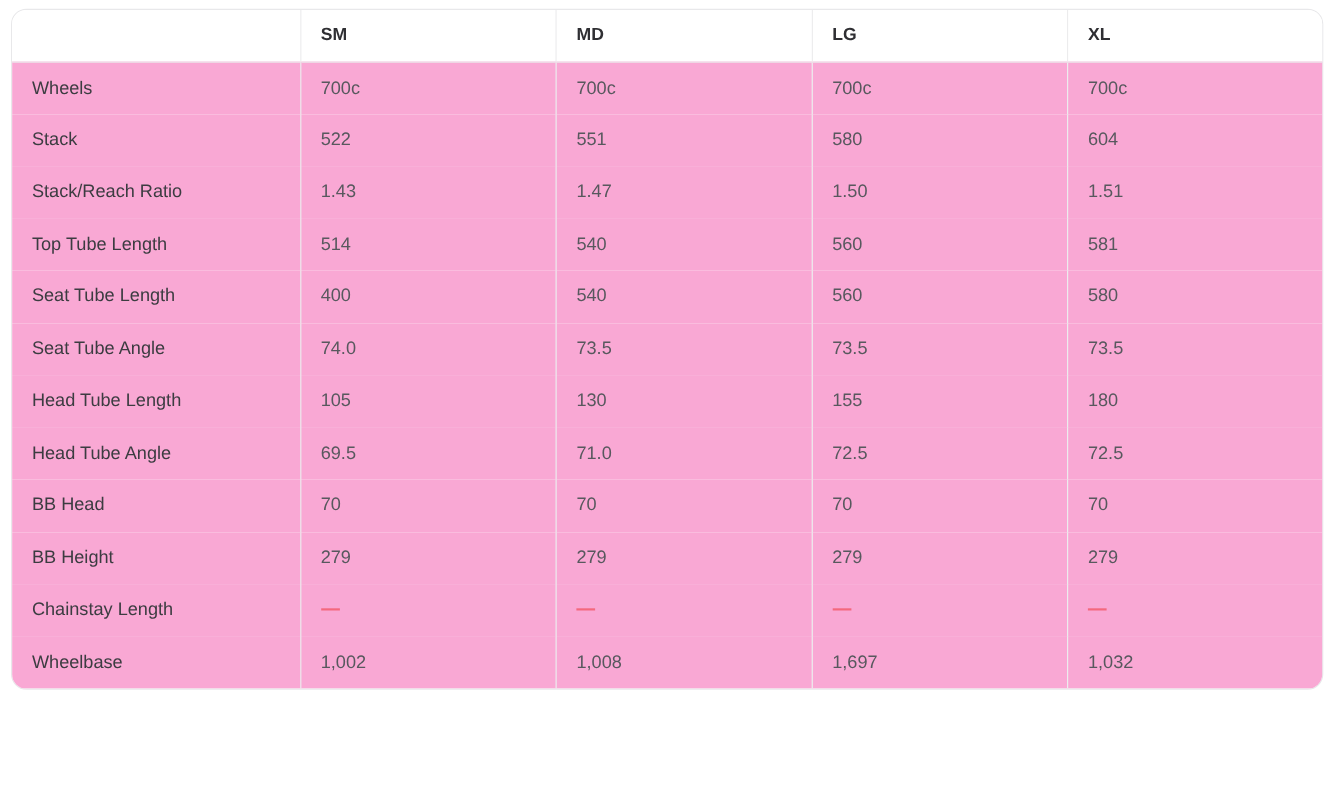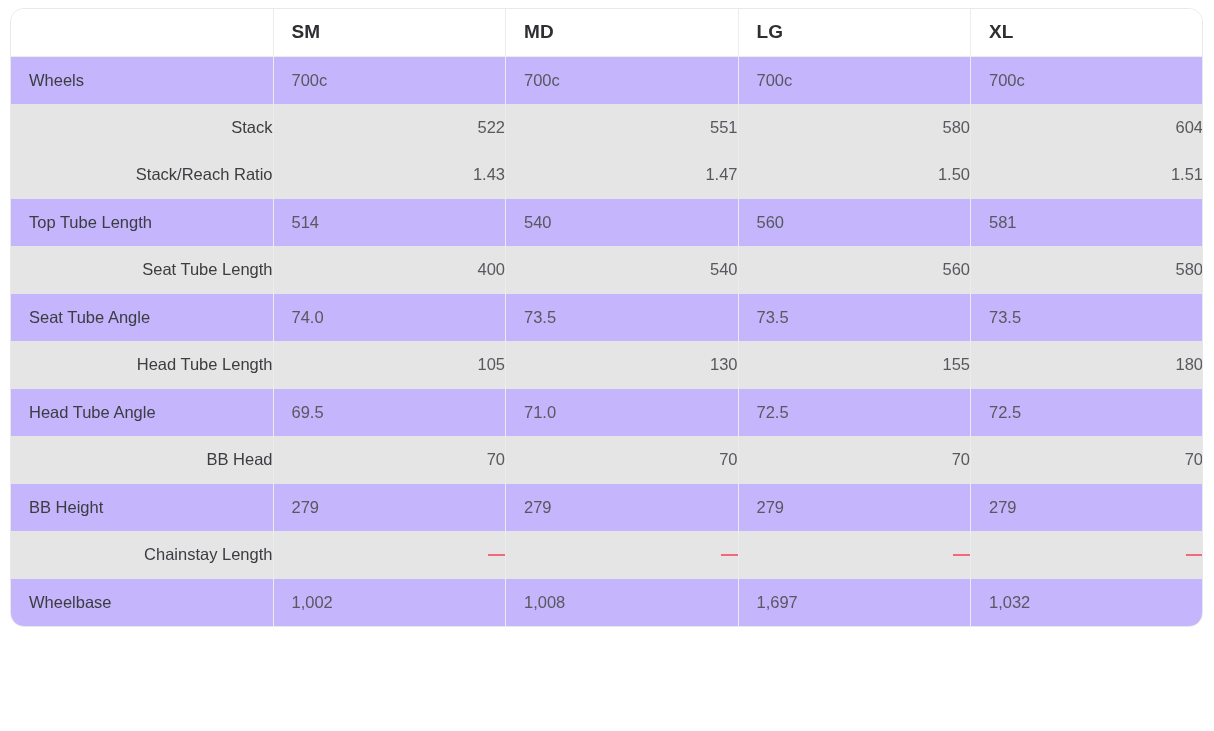--- a/index.html
+++ b/index.html
@@ -42,37 +42,36 @@
     padding: 0 0 0 18px;
     height: 47.5px;
     text-align: left;
     vertical-align: middle;
     font-weight: normal;
     box-sizing: border-box;
   }
 
   .geo-table thead th {
     height: 47px;
-    font-size: 19px;
+    font-size: 16px;
     font-weight: bold;
     color: #2f2f33;
     letter-spacing: 0.2px;
     background: #ffffff;
     border-bottom: 1px solid #ececed;
   }
   .geo-table thead th.corner-cell {
     border-bottom: 1px solid #ececed;
   }
 
   .geo-table tbody tr.row-odd td {
-    background: #c4b5fd;
+    background: #f9a8d4;
   }
   .geo-table tbody tr.row-even td {
-    background: #e5e5e5;
-    text-align: right;
+    background: #f9a8d4;
   }
 
   .geo-table tbody td {
     font-size: 16.5px;
     color: #58585e;
   }
   .geo-table tbody td.cell-label {
     color: #3c3c41;
     padding-left: 18px;
   }

